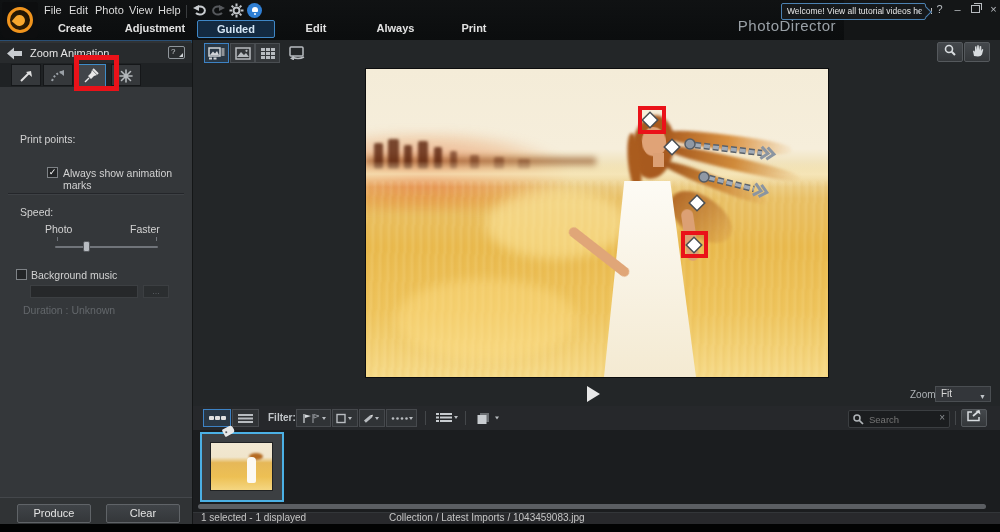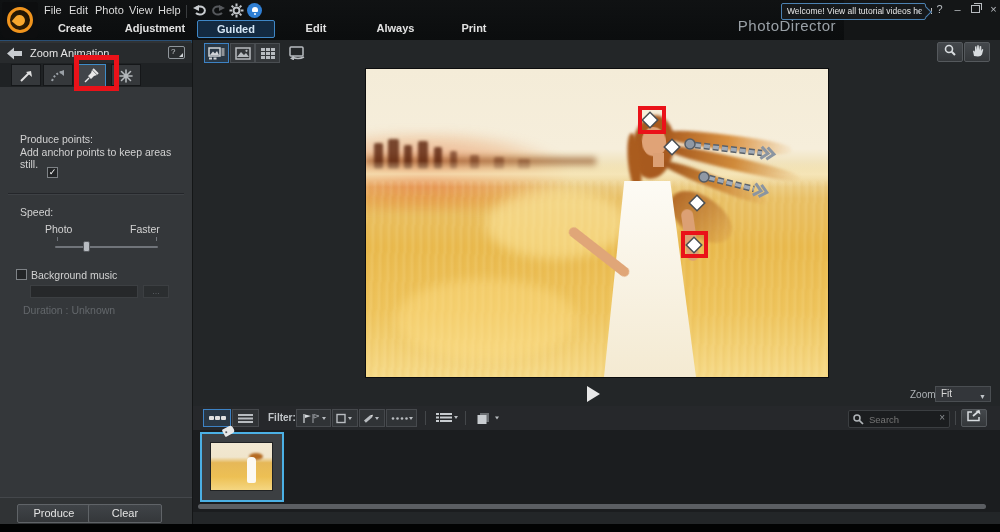--- a/index.html
+++ b/index.html
@@ -207,45 +207,45 @@
               <line x1="2" y1="8" x2="14" y2="8"></line>
               <line x1="3.5" y1="3.5" x2="12.5" y2="12.5"></line>
               <line x1="12.5" y1="3.5" x2="3.5" y2="12.5"></line>
             </g>
             <circle cx="8" cy="8" r="2.2" fill="#b4b8bc"></circle>
           </svg>
       </div>
     </div>
 
     <div class="abs sp-body">
-      <div class="abs sp-text" style="left:20px;top:46px">Produce points:</div>
-      <div class="abs sp-text" style="left:20px;top:59px">Add anchor points to keep areas still.</div>
+      <div class="abs sp-text" style="left:20px;top:46px">Print points:</div>
 
       <div class="abs cbox" style="left:47px;top:80px"><span>✓</span></div>
+      <div class="abs sp-text" style="left:63px;top:80px">Always show animation marks</div>
 
       <div class="abs sep-h" style="left:8px;top:106px;width:176px"></div>
 
       <div class="abs sp-text" style="left:20px;top:119px">Speed:</div>
       <div class="abs sp-text" style="left:45px;top:136px">Photo</div>
       <div class="abs sp-text" style="left:130px;top:136px">Faster</div>
       <div class="abs tick" style="left:57px;top:150px"></div>
       <div class="abs tick" style="left:156px;top:150px"></div>
       <div class="abs slider-track" style="left:55px;top:159px;width:103px"></div>
       <div class="abs slider-thumb" style="left:83px;top:154px"></div>
 
       <div class="abs cbox" style="left:16px;top:182px"></div>
       <div class="abs sp-text" style="left:31px;top:182px">Background music</div>
       <div class="abs music-input" style="left:30px;top:198px;width:108px"></div>
       <div class="abs dots-btn" style="left:143px;top:198px;width:26px">...</div>
       <div class="abs sp-dim" style="left:23px;top:217px">Duration : Unknown</div>
     </div>
 
     <div class="abs sp-bottom"></div>
     <div class="abs pbtn" style="left:17px">Produce</div>
-    <div class="abs pbtn" style="left:88px">Clear</div>
+    <div class="abs pbtn" style="left:106px">Clear</div>
   </div>
 
   <div class="abs redbox" style="left:74px;top:55px;width:45px;height:36px"></div>
 
   <div id="main" class="abs">
 
     <div class="abs vbtn sel" style="left:11px">
       <svg width="17" height="13">
           <rect x="1" y="1" width="11" height="8" fill="none" stroke="#d0d4d8" stroke-width="1.5"></rect>
           <polygon points="2,8 5,4.5 7,6.5 9,4 11,8" fill="#d0d4d8"></polygon>
@@ -458,16 +458,20 @@
       <div class="thumb abs">
         <div class="thumb-img">
           <div class="t-hair"></div>
           <div class="t-fig"></div>
         </div>
         <div class="tag-ic"></div>
       </div>
       <div class="hscroll abs"></div>
     </div>
 
+    <div id="statusbar" class="abs">
+      <span class="abs" style="left:8px;top:-1px">1 selected - 1 displayed</span>
+      <span class="abs" style="left:196px;top:-1px">Collection / Latest Imports / 1043459083.jpg</span>
+    </div>
   </div>
 
   <div id="bottomstrip" class="abs"></div>
 </div>
 
 </body></html>

